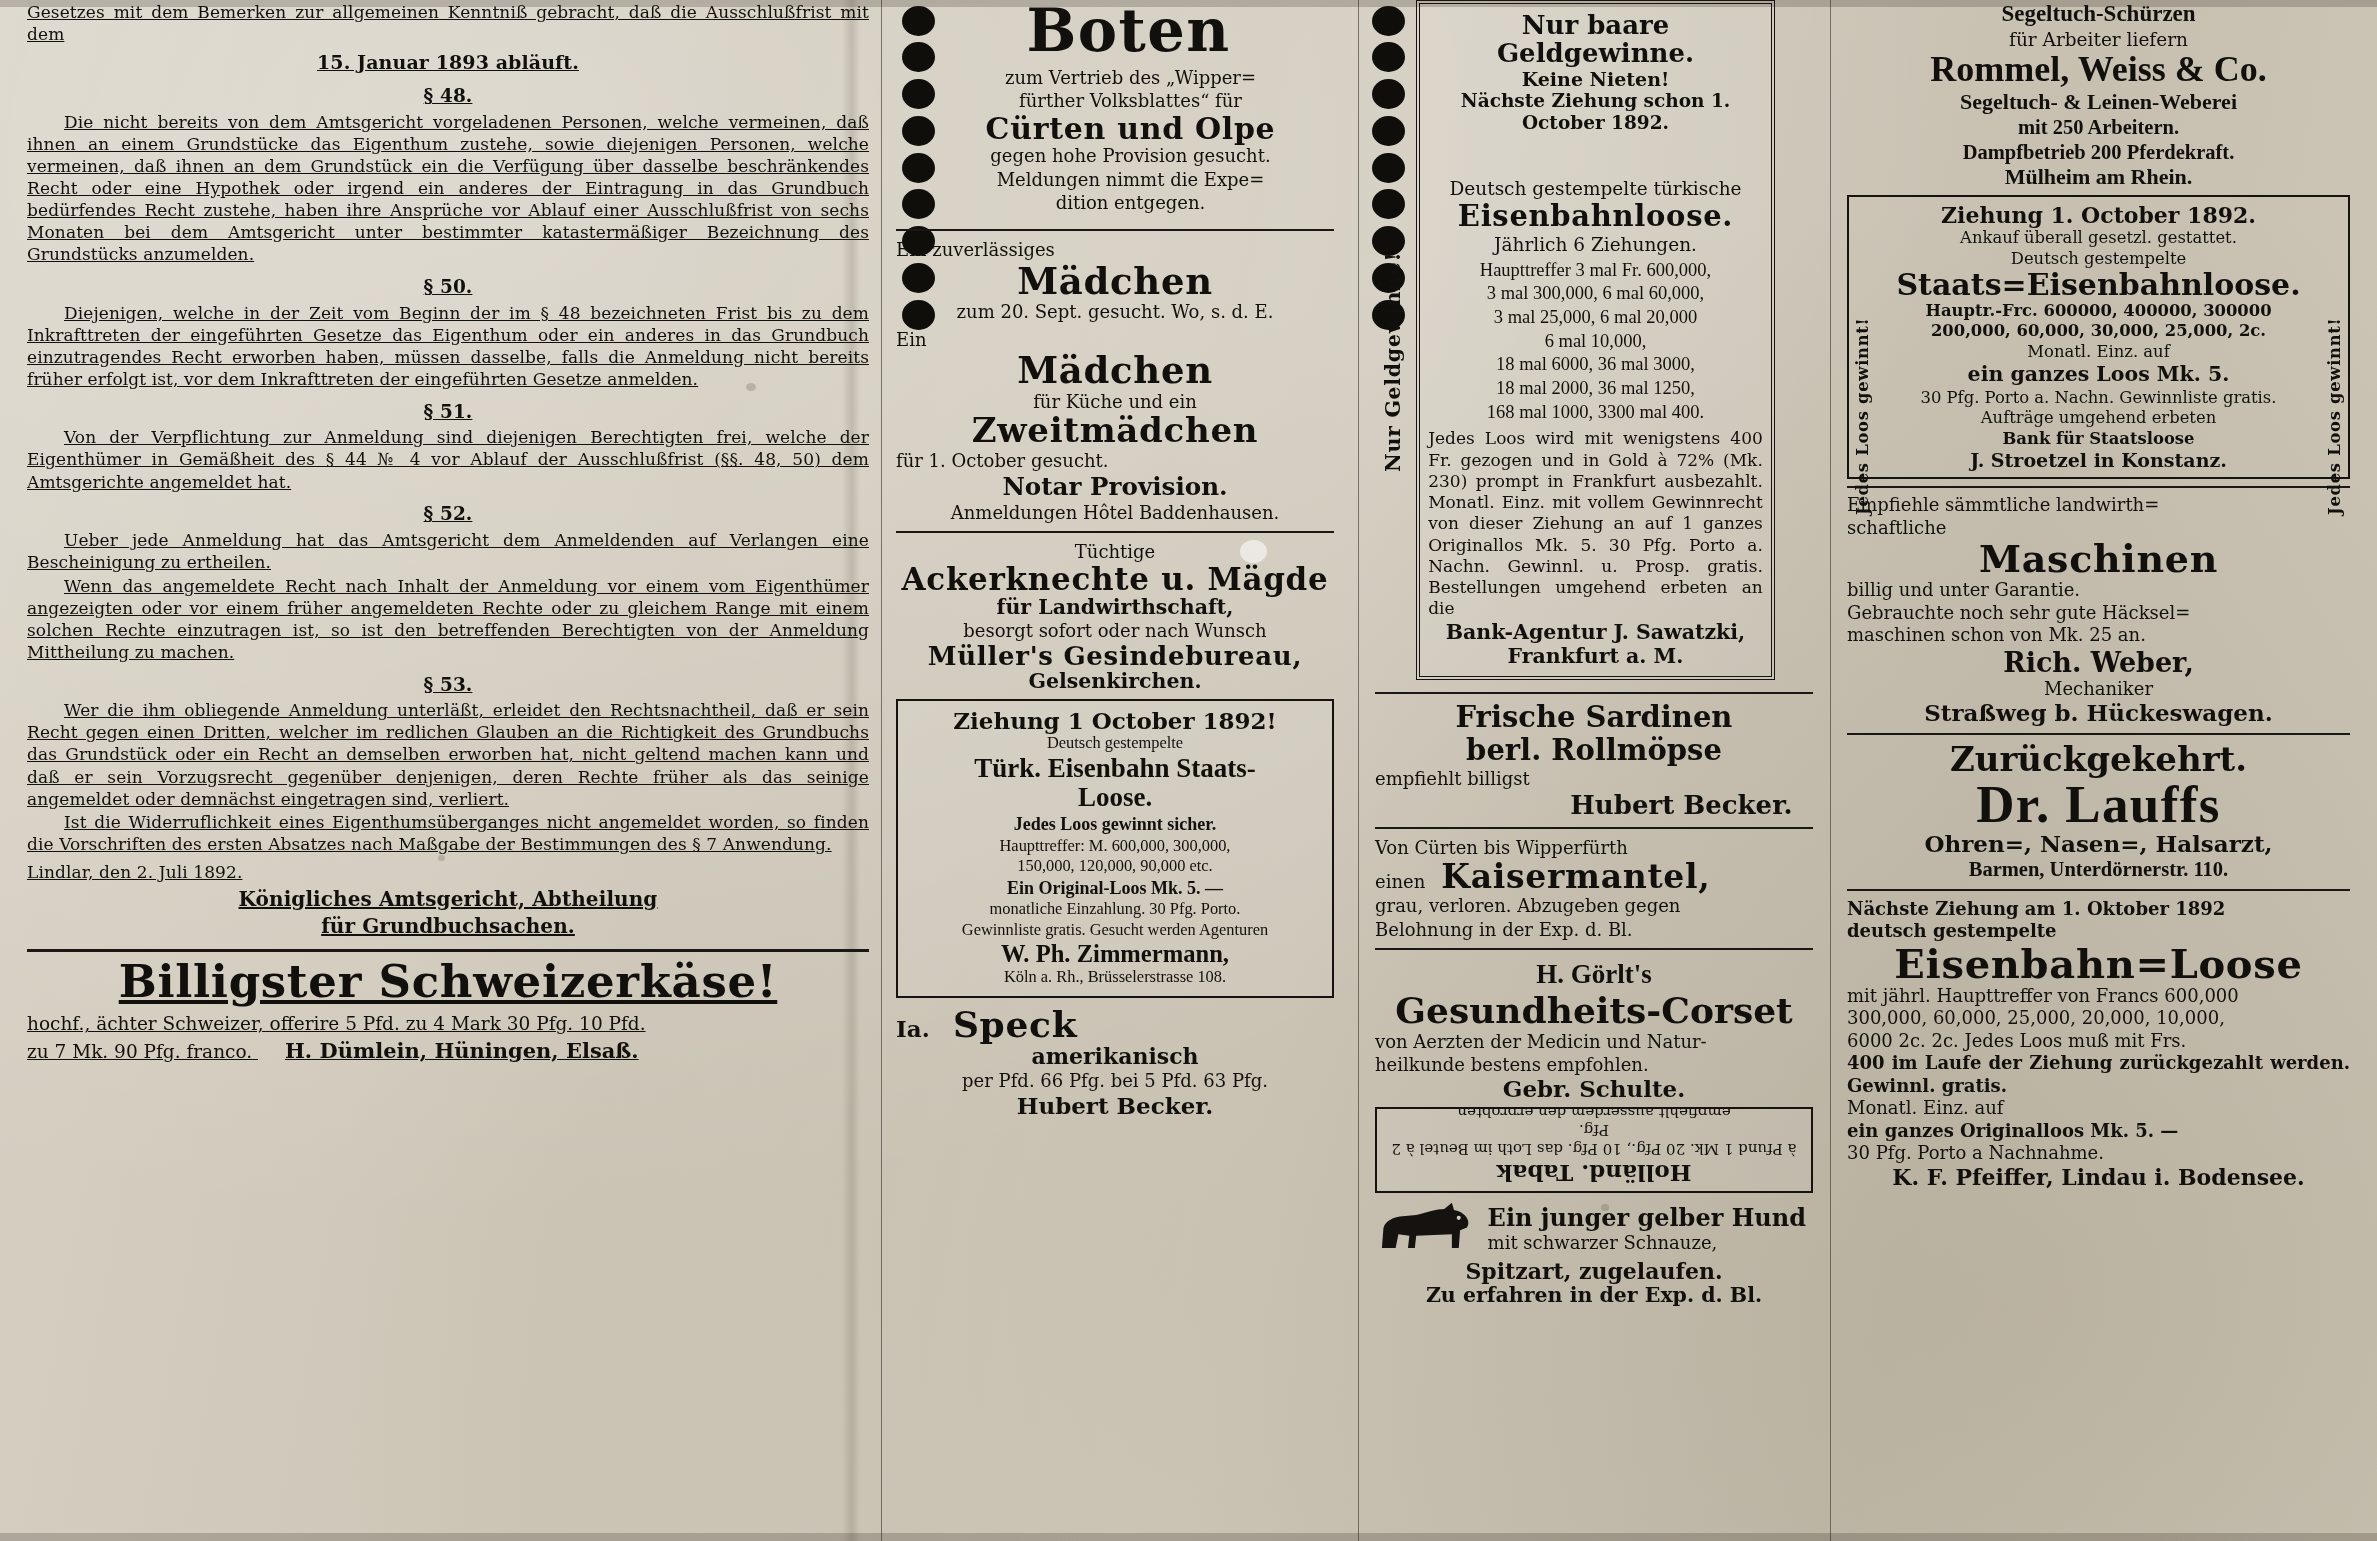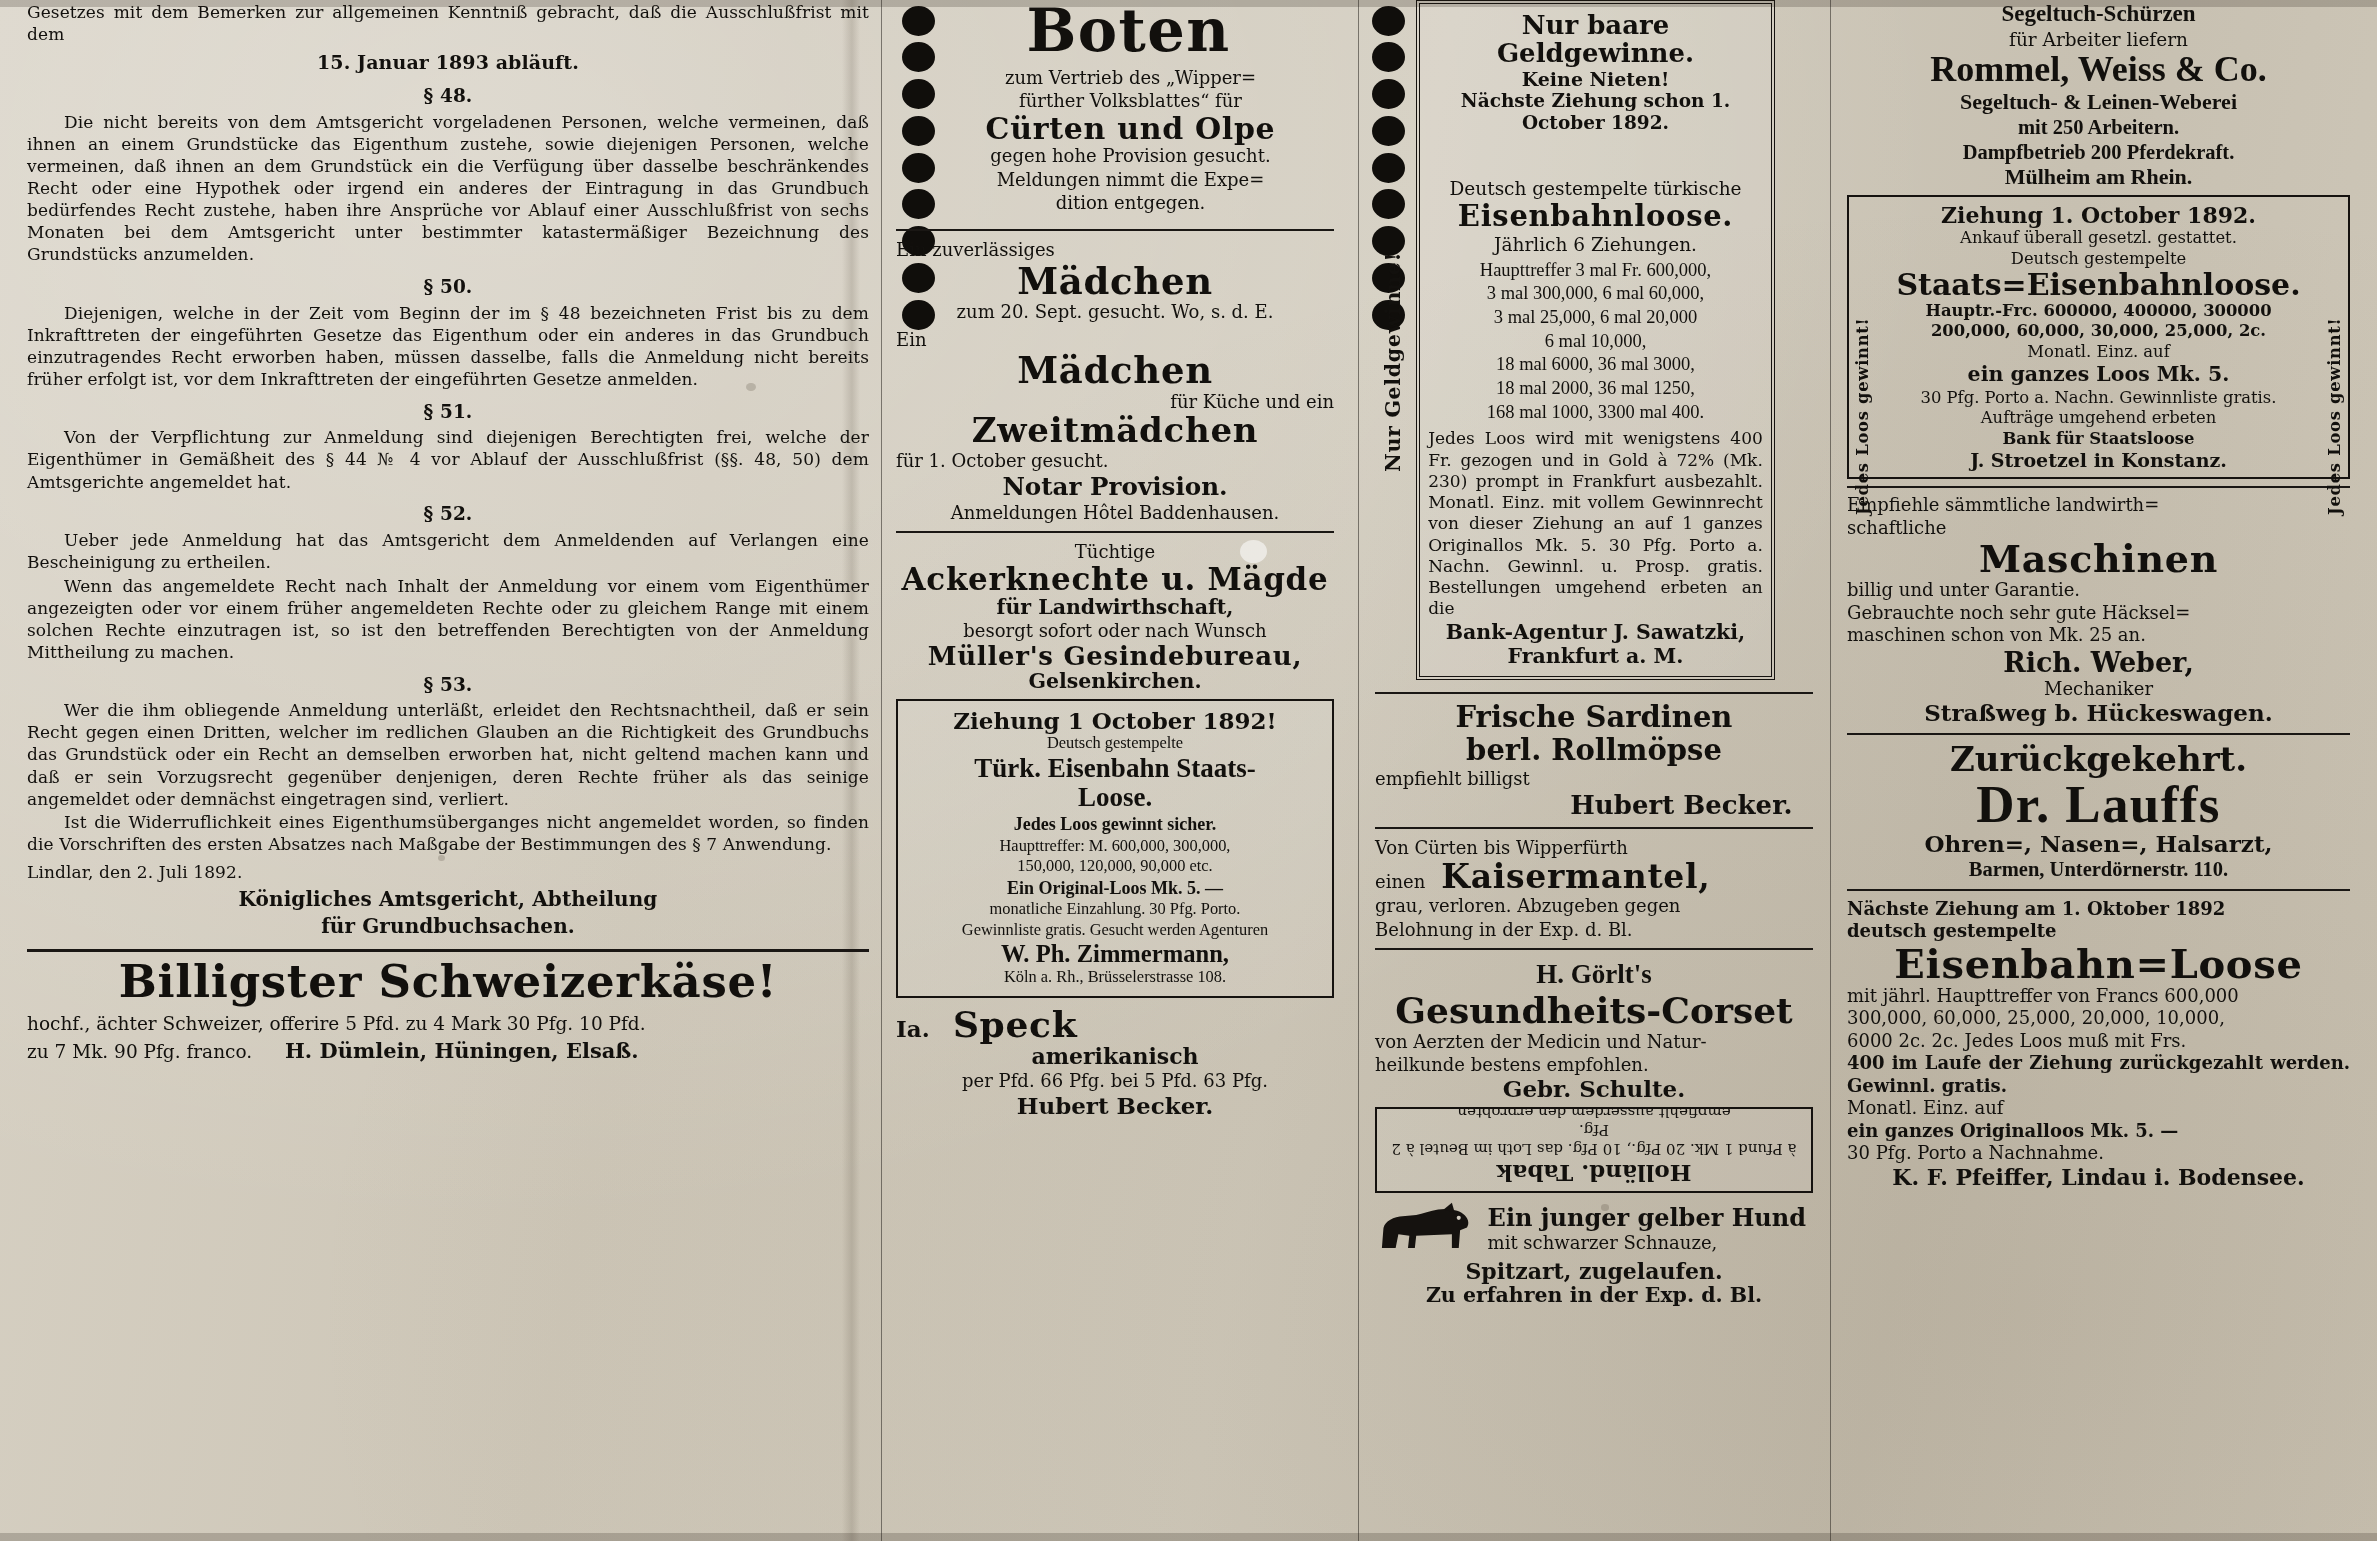--- a/index.html
+++ b/index.html
@@ -29,21 +29,21 @@
     font-family:"DejaVu Serif", serif;
     font-size:17px;line-height:1.30;text-align:justify;
     letter-spacing:0.1px;
   }
   .ctr{text-align:center;}
   .b{font-weight:bold;}
   .sec{font-weight:bold;text-align:center;font-size:18.5px;margin:9.6px 0 2.7px;}
   .indent{text-indent:37px;}
 
   
-  #col1{left:27px;width:842px;}
+  #col1{left:27px;width:842px;text-decoration:underline;}
   #col1 .body-text p{margin:0 0 1.4px 0;}
   .hr-thick{border:0;border-top:3.4px solid #1a1714;margin:9.6px 0 4.1px;}
 
   .cheese-title{
     font-family:"DejaVu Serif", serif;
     font-weight:bold;font-size:45px;text-align:center;
     letter-spacing:0.7px;line-height:1.05;margin:6.8px 0 6.8px;
   }
   .cheese-body{font-family:"DejaVu Serif", serif;font-size:18.5px;line-height:1.35;}
   .cheese-sign{font-weight:bold;font-size:21px;}
@@ -217,21 +217,21 @@
 
     <div class="ad">
       <div class="line" style="text-align:left;">Ein zuverlässiges</div>
       <div class="line big">Mädchen</div>
       <div class="line">zum 20. Sept. gesucht. Wo, s. d. E.</div>
     </div>
 
     <div class="ad" style="margin-top:4.1px;">
       <div class="line" style="text-align:left;">Ein</div>
       <div class="line big">Mädchen</div>
-      <div class="line" style="text-align:right;">für Küche und ein</div>
+      <div class="line" style="text-align:center;">für Küche und ein</div>
       <div class="line big" style="font-size:34px;">Zweitmädchen</div>
       <div class="line" style="text-align:left;">für 1. October gesucht.</div>
       <div class="line med">Notar Provision.</div>
       <div class="line">Anmeldungen Hôtel Baddenhausen.</div>
     </div>
 
     <hr class="rule">
 
     <div class="ad">
       <div class="line">Tüchtige</div>

